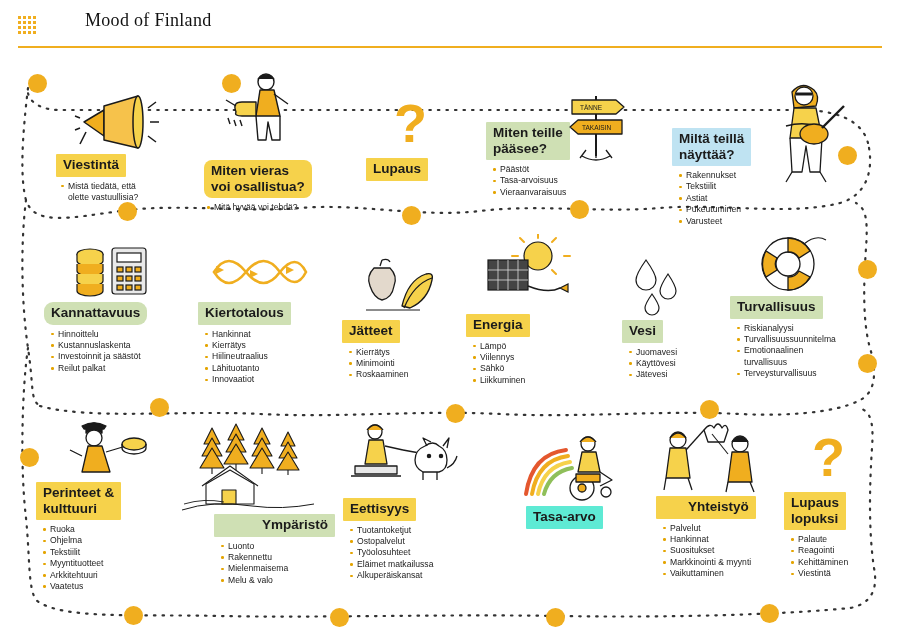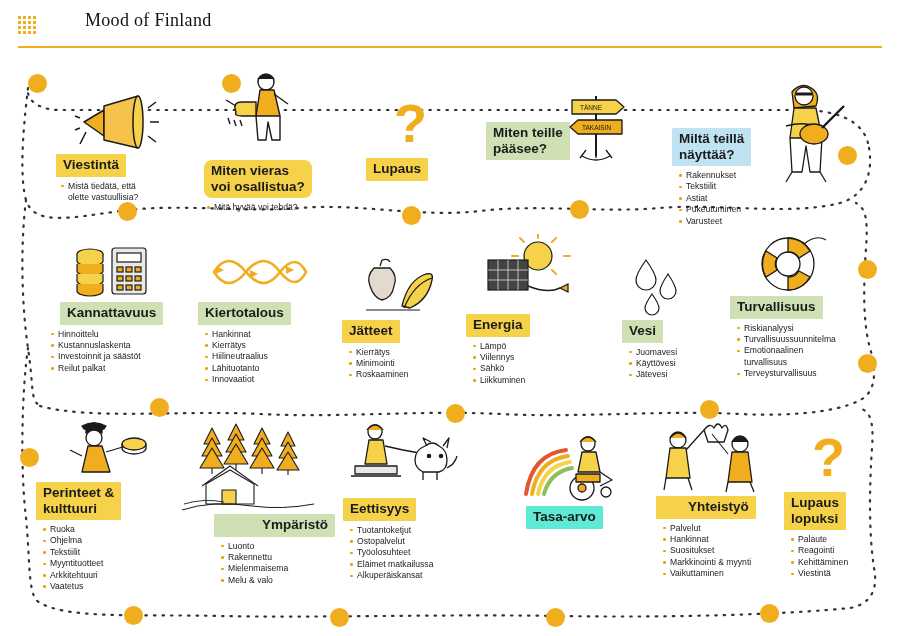--- a/index.html
+++ b/index.html
@@ -231,20 +231,25 @@
         <path d="M10,20 L54,20 L62,27 L54,34 L10,34 Z" fill="#f6d24b"></path>
         <path d="M60,40 L16,40 L8,47 L16,54 L60,54 Z" fill="#f0ae1f"></path>
         <path d="M20,76 q14,8 28,0"></path>
         <path d="M24,70 l-6,8 M44,70 l6,8 M34,68 l0,10"></path>
       </g>
       <text x="18" y="30" font-family="Liberation Sans, sans-serif" font-size="6.5" fill="#1a1a1a">TÄNNE</text>
       <text x="20" y="50" font-family="Liberation Sans, sans-serif" font-size="6.5" fill="#1a1a1a">TAKAISIN</text>
     </svg>
     <div class="label green" style="margin-left:0px; margin-top:40px;">Miten teille
 pääsee?</div>
+    <ul class="bullets" style="margin-left:6px;">
+      <li>Päästöt</li>
+      <li>Tasa-arvoisuus</li>
+      <li>Vieraanvaraisuus</li>
+    </ul>
   </div>
 
   <div class="node" style="left:672px; top:16px; width:140px;">
     <svg class="art" style="left:96px; top:12px; width:86px; height:112px;" viewBox="0 0 86 112">
       <g stroke="#1a1a1a" stroke-width="1.3" fill="none" stroke-linejoin="round">
         <path d="M24,16 q10,-12 22,-2 q6,6 2,16 l-22,2 Z" fill="#f0ae1f"></path>
         <circle cx="36" cy="20" r="9" fill="#fff"></circle>
         <path d="M28,18 l16,0" stroke-width="3"></path>
         <path d="M26,32 L48,32 L54,62 L22,62 Z" fill="#f6d24b"></path>
         <path d="M22,62 L24,96 L34,96 L38,70 L42,96 L52,96 L54,62"></path>
@@ -281,21 +286,21 @@
             <rect x="67" y="29" width="6" height="5"></rect>
           <rect x="49" y="38" width="6" height="5"></rect>
             <rect x="58" y="38" width="6" height="5"></rect>
             <rect x="67" y="38" width="6" height="5"></rect>
           <rect x="49" y="47" width="6" height="5"></rect>
             <rect x="58" y="47" width="6" height="5"></rect>
             <rect x="67" y="47" width="6" height="5"></rect>
         </g>
       </g>
     </svg>
-    <div class="label green" style="margin-left:18px; margin-top:64px;">Kannattavuus</div>
+    <div class="label green" style="margin-left:2px; margin-top:64px;border-radius:9px;">Kannattavuus</div>
     <ul class="bullets" style="margin-left:8px;">
       <li>Hinnoittelu</li>
       <li>Kustannuslaskenta</li>
       <li>Investoinnit ja säästöt</li>
       <li>Reilut palkat</li>
     </ul>
   </div>
 
   <div class="node" style="left:196px; top:194px; width:140px;">
     <svg class="art" style="left:4px; top:0px; width:120px; height:60px;" viewBox="0 0 120 60">

